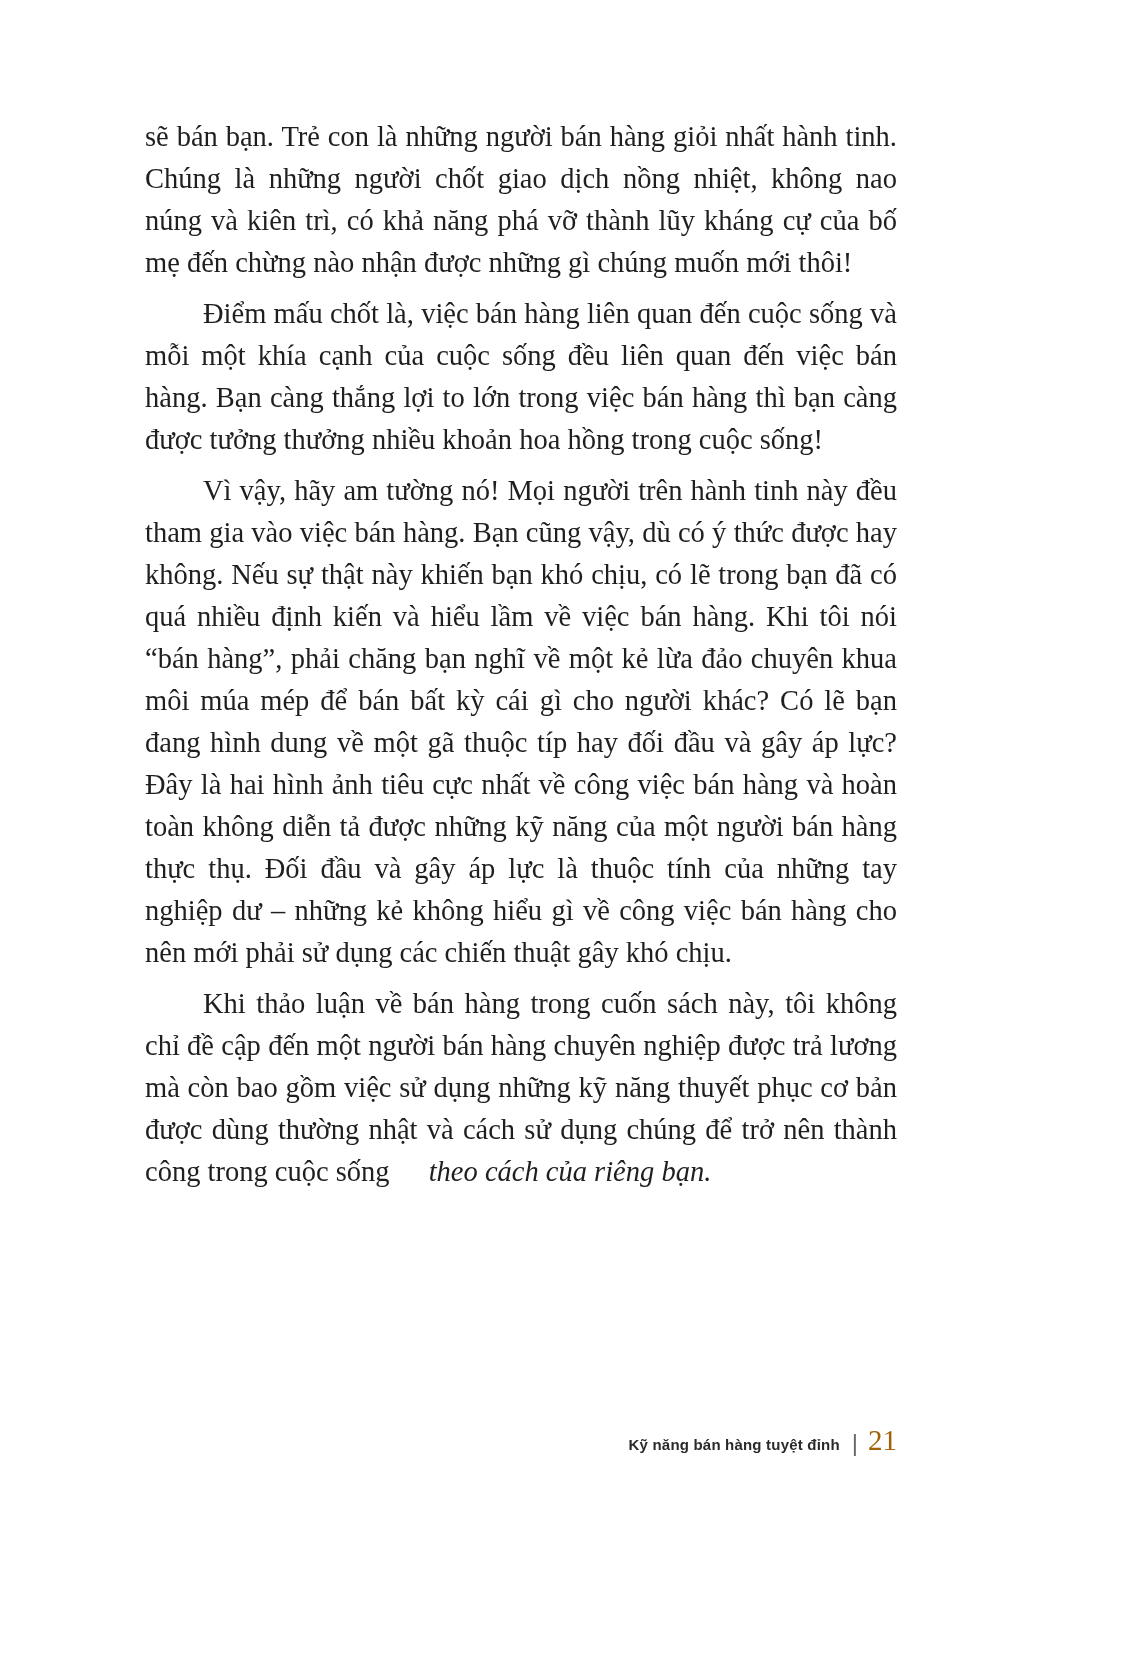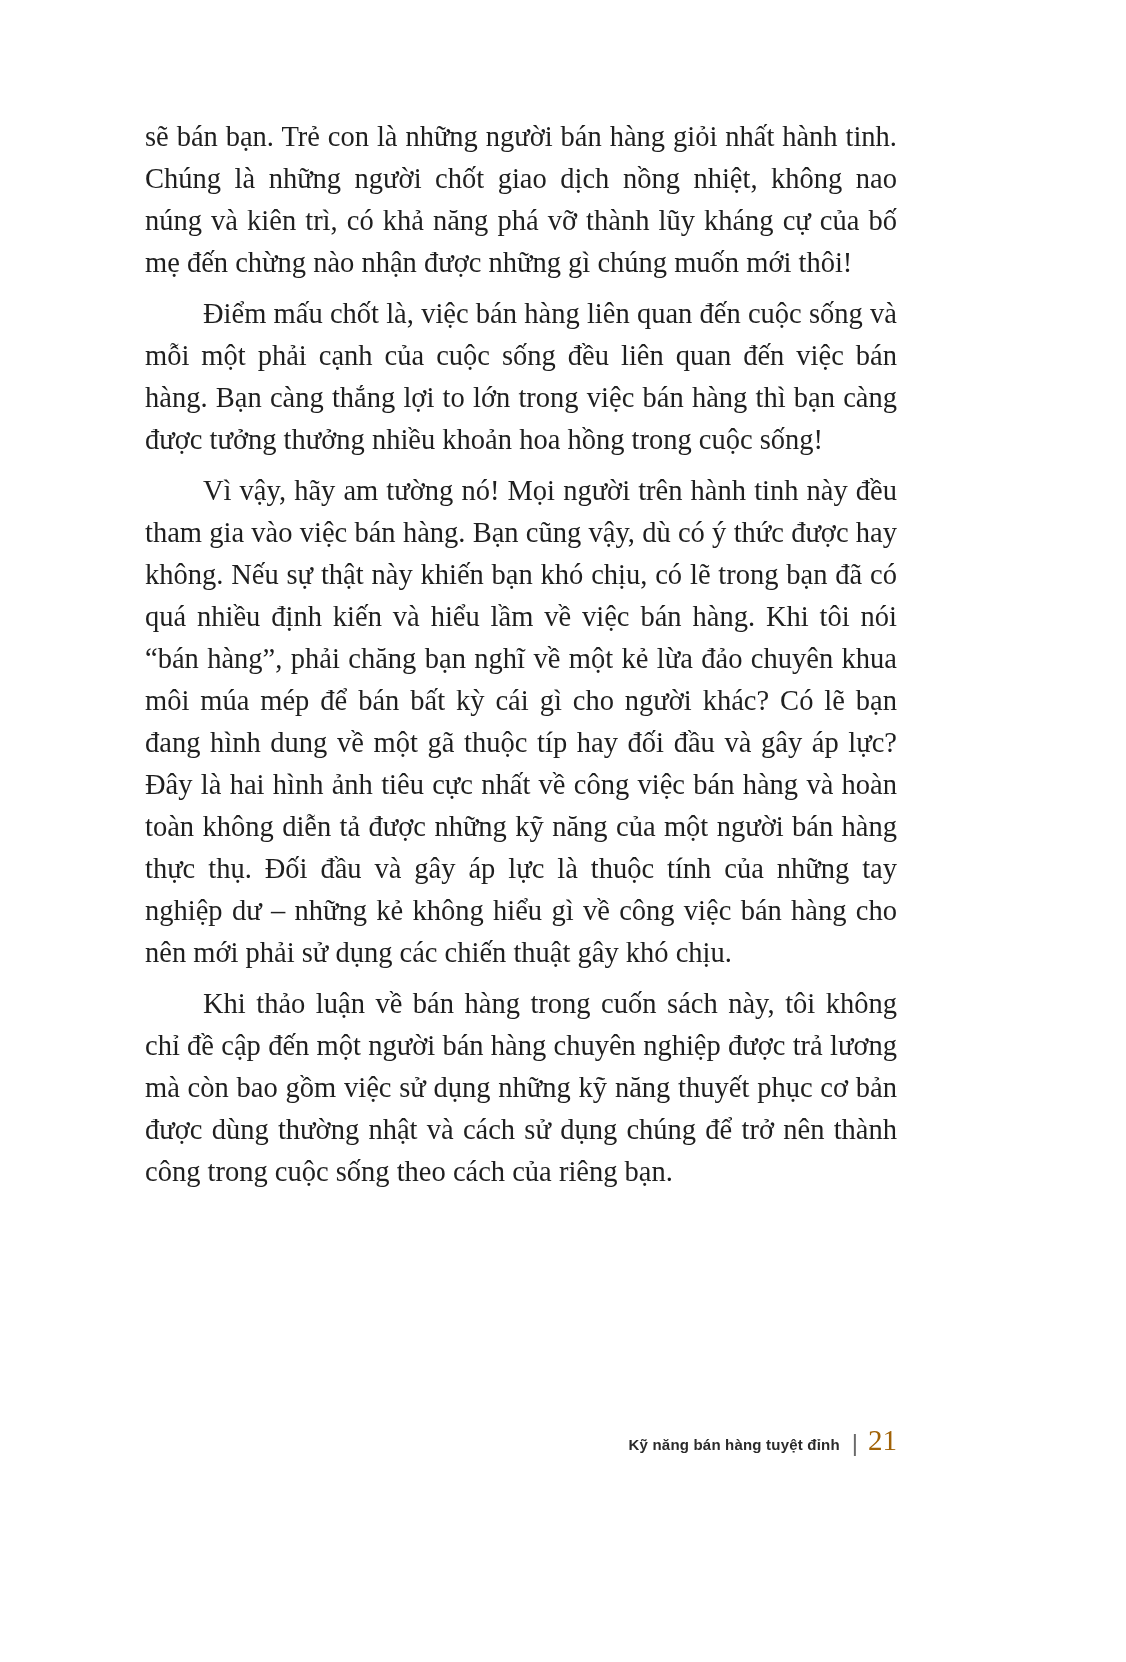--- a/index.html
+++ b/index.html
@@ -27,20 +27,22 @@
     text-justify: inter-word;
   }
   .para {
     margin: 0 0 9px 0;
     text-indent: 58px;
   }
   .para.no-indent {
     text-indent: 0;
   }
   .italic {
+    font-style: italic;
+    margin-left: 32px;
   }
   .footer {
     position: absolute;
     top: 1424px;
     left: 145px;
     width: 752px;
     text-align: right;
     white-space: nowrap;
   }
   .footer-title {
@@ -69,21 +71,21 @@
   }
 </style>
 </head>
 <body>
 
 <div class="page">
 
   <main class="content">
     <p class="para no-indent">sẽ bán bạn. Trẻ con là những người bán hàng giỏi nhất hành tinh. Chúng là những người chốt giao dịch nồng nhiệt, không nao núng và kiên trì, có khả năng phá vỡ thành lũy kháng cự của bố mẹ đến chừng nào nhận được những gì chúng muốn mới thôi!</p>
 
-    <p class="para">Điểm mấu chốt là, việc bán hàng liên quan đến cuộc sống và mỗi một phải cạnh của cuộc sống đều liên quan đến việc bán hàng. Bạn càng thắng lợi to lớn trong việc bán hàng thì bạn càng được tưởng thưởng nhiều khoản hoa hồng trong cuộc sống!</p>
+    <p class="para">Điểm mấu chốt là, việc bán hàng liên quan đến cuộc sống và mỗi một khía cạnh của cuộc sống đều liên quan đến việc bán hàng. Bạn càng thắng lợi to lớn trong việc bán hàng thì bạn càng được tưởng thưởng nhiều khoản hoa hồng trong cuộc sống!</p>
 
     <p class="para">Vì vậy, hãy am tường nó! Mọi người trên hành tinh này đều tham gia vào việc bán hàng. Bạn cũng vậy, dù có ý thức được hay không. Nếu sự thật này khiến bạn khó chịu, có lẽ trong bạn đã có quá nhiều định kiến và hiểu lầm về việc bán hàng. Khi tôi nói “bán hàng”, phải chăng bạn nghĩ về một kẻ lừa đảo chuyên khua môi múa mép để bán bất kỳ cái gì cho người khác? Có lẽ bạn đang hình dung về một gã thuộc típ hay đối đầu và gây áp lực? Đây là hai hình ảnh tiêu cực nhất về công việc bán hàng và hoàn toàn không diễn tả được những kỹ năng của một người bán hàng thực thụ. Đối đầu và gây áp lực là thuộc tính của những tay nghiệp dư – những kẻ không hiểu gì về công việc bán hàng cho nên mới phải sử dụng các chiến thuật gây khó chịu.</p>
 
     <p class="para"><span>Khi thảo luận về bán hàng trong cuốn sách này, tôi không chỉ đề cập đến một người bán hàng chuyên nghiệp được trả lương mà còn bao gồm việc sử dụng những kỹ năng thuyết phục cơ bản được dùng thường nhật và cách sử dụng chúng để trở nên thành công trong cuộc sống </span><span class="italic">theo cách của riêng bạn.</span></p>
   </main>
 
   <footer class="footer">
     <span class="footer-title">Kỹ năng bán hàng tuyệt đỉnh</span><span class="footer-sep">|</span><span class="footer-page">21</span>
   </footer>
 

